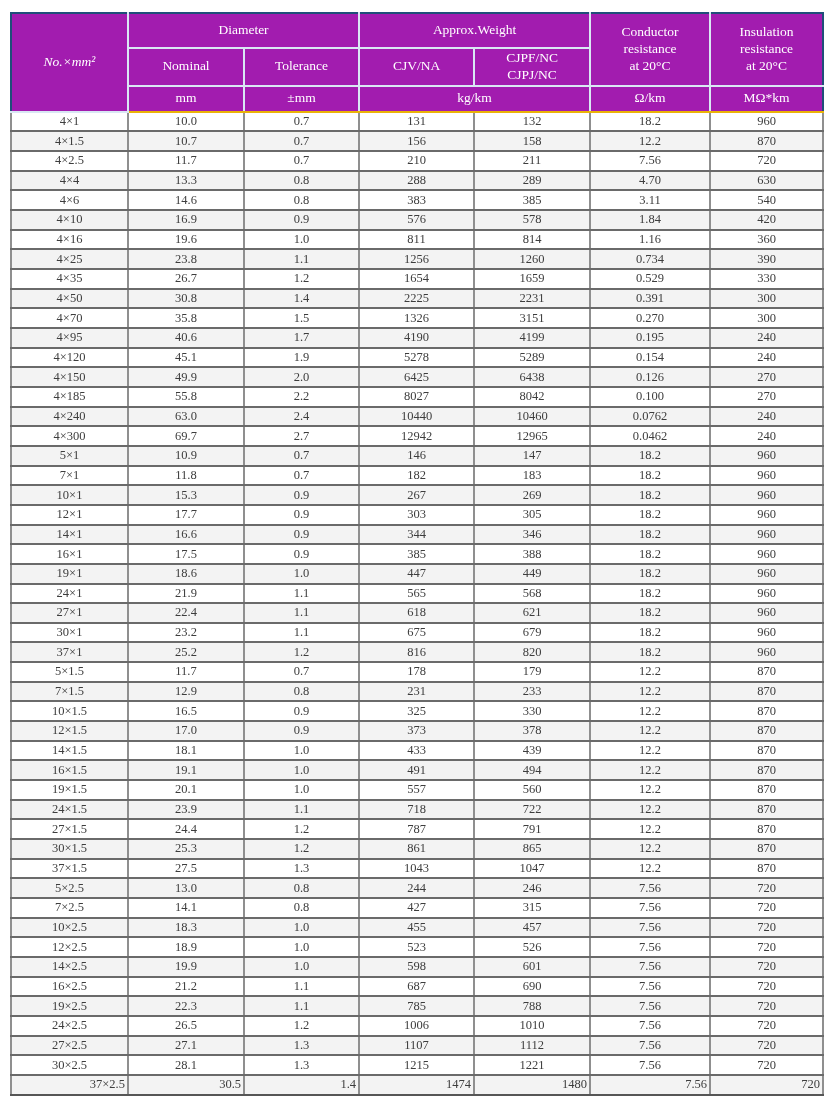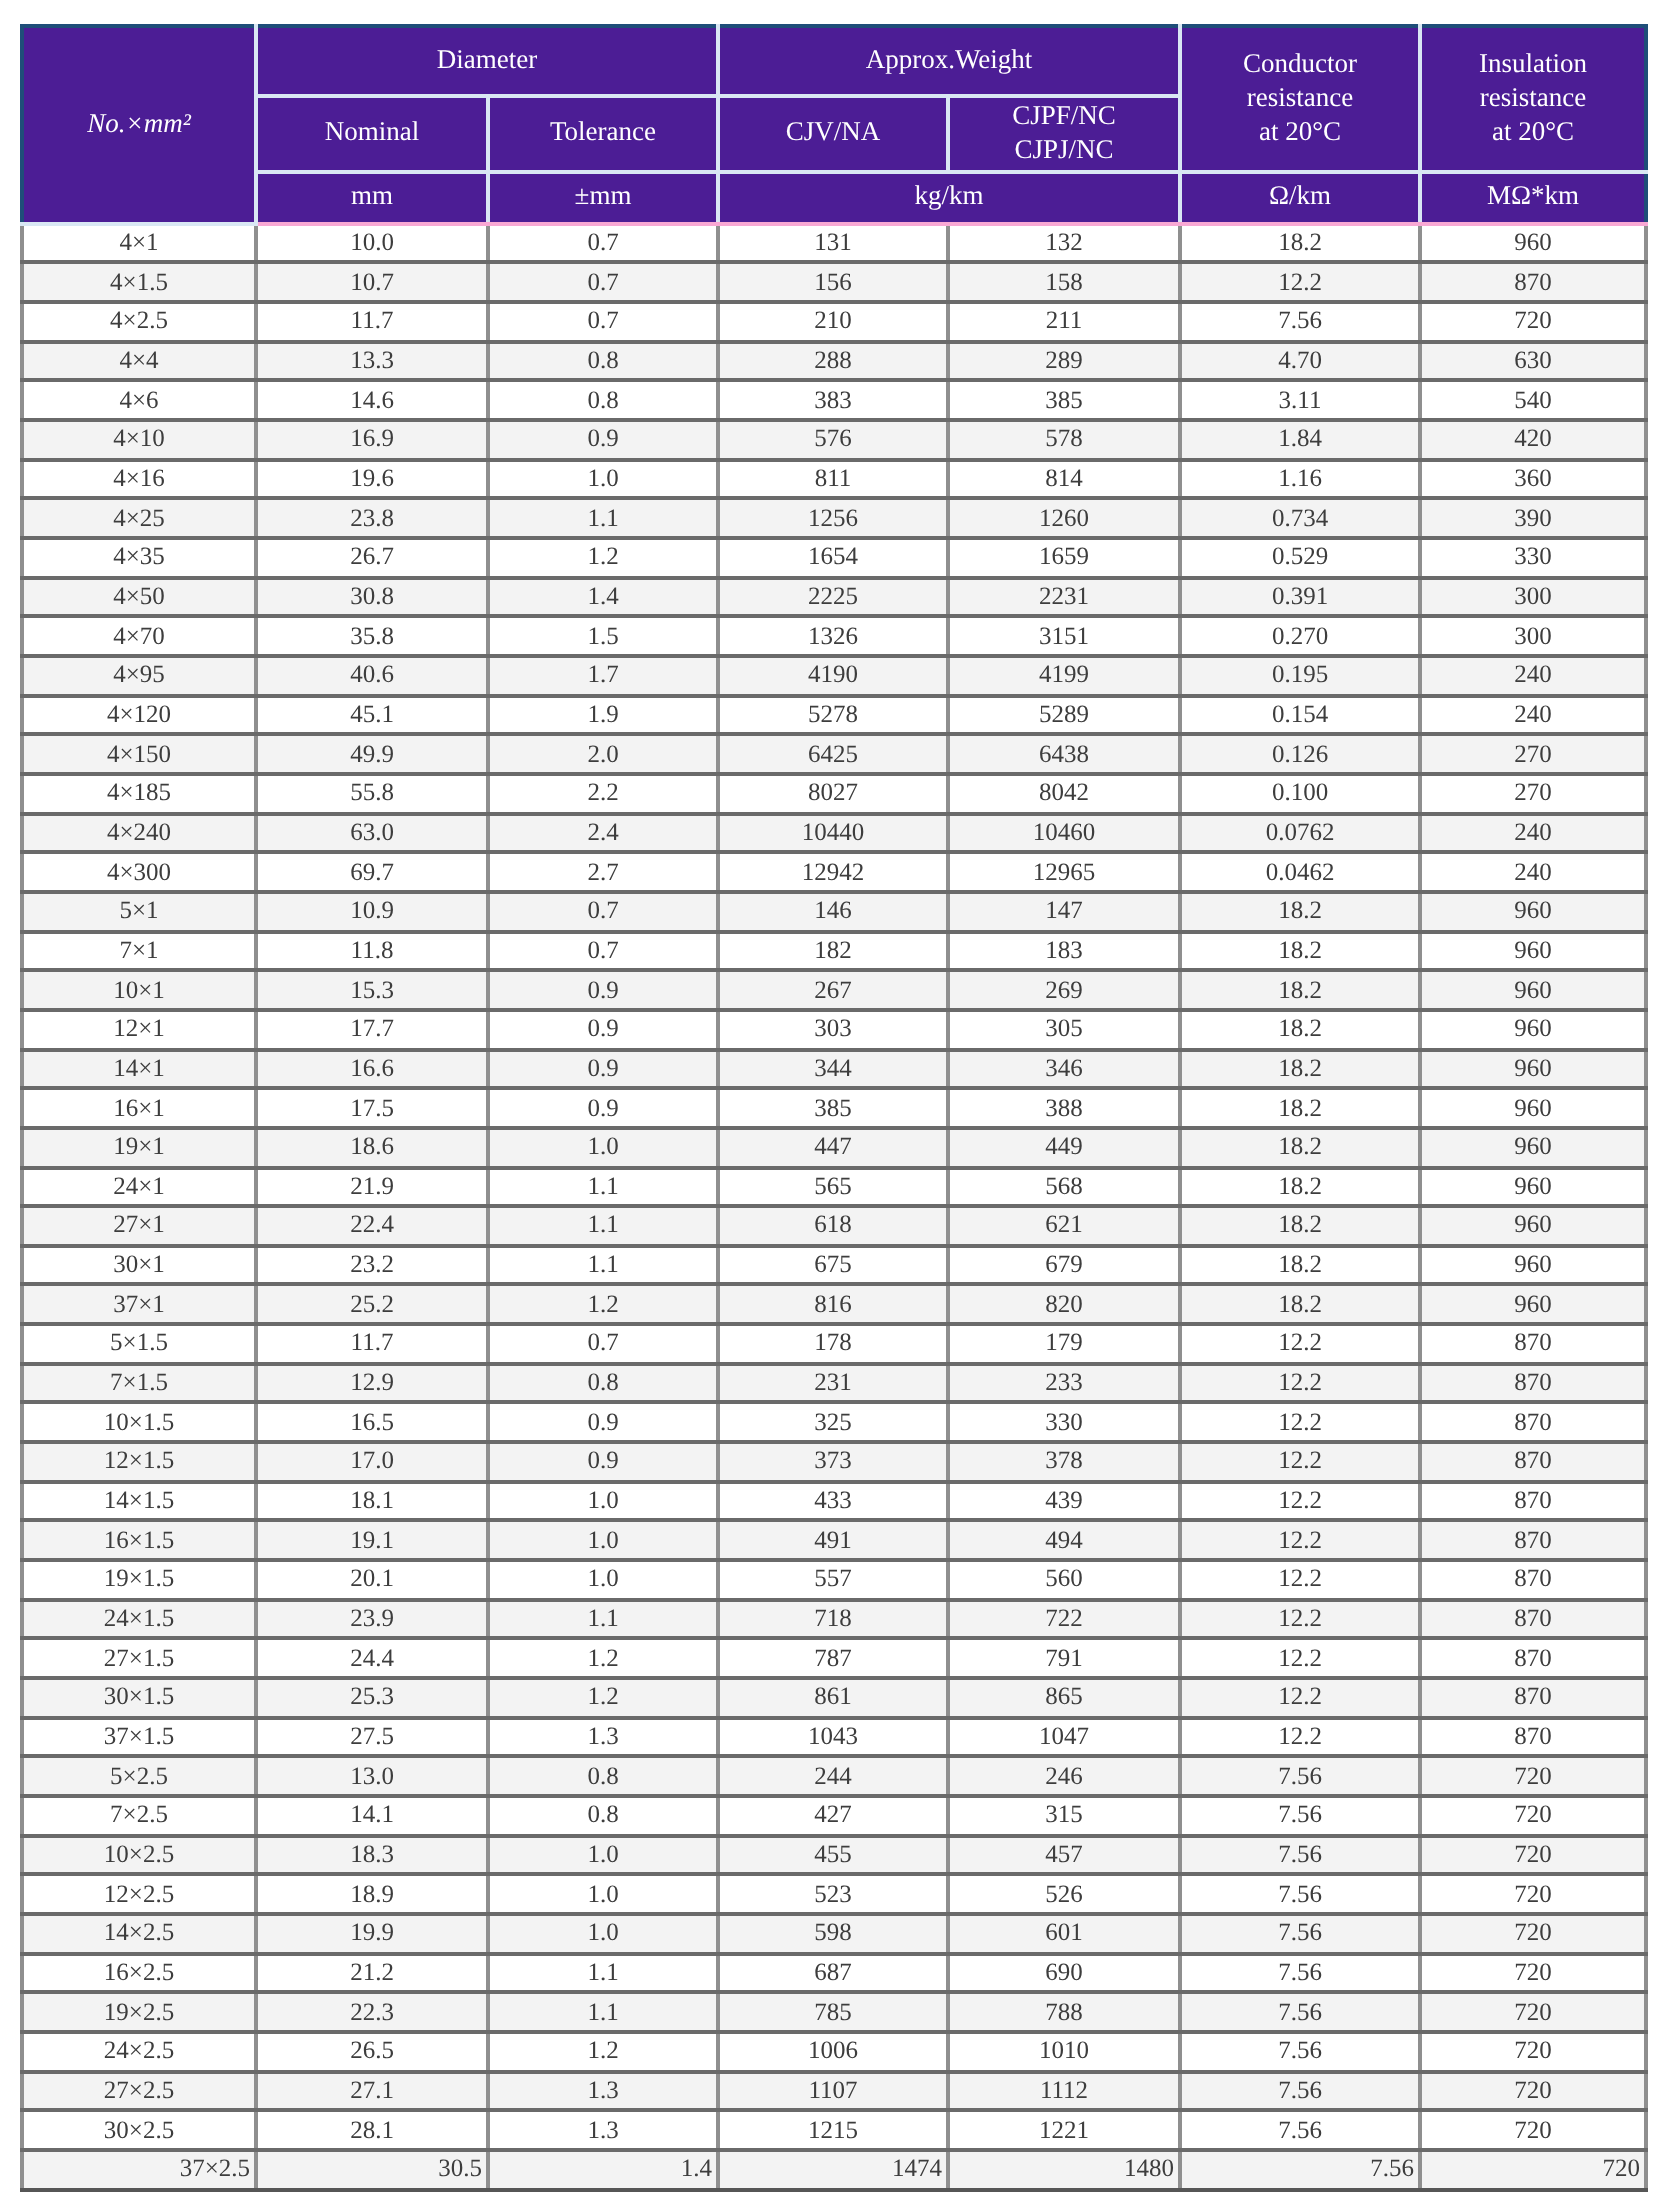--- a/index.html
+++ b/index.html
@@ -16,36 +16,36 @@
     background: #ffffff;
     font-family: "Liberation Serif", "DejaVu Serif", serif;
   }
   table.spec {
     border-collapse: collapse;
     table-layout: fixed;
     width: 812px;
   }
   
   thead th {
-    background: #4c1d95;
+    background: #a21caf;
     color: #ffffff;
     font-weight: normal;
     font-size: 13.5px;
     text-align: center;
     vertical-align: middle;
     border: 2px solid #d9e7f4;
     padding: 1px 2px;
     white-space: pre-line;
     line-height: 1.25;
   }
   thead tr.h1 th { height: 31px; }
   thead tr.h2 th { height: 27px; }
   thead tr.units th { height: 22px; }
   thead tr.h1 th { border-top: 2px solid #1f4e79; }
-  thead tr.units th { border-bottom: 2px solid #f9a8d4; }
+  thead tr.units th { border-bottom: 2px solid #eab308; }
   thead th.edge-l { border-left: 2px solid #1f4e79; font-style: italic; }
   thead th.edge-r { border-right: 2px solid #1f4e79; }
   
   tbody td {
     height: 17.66px;
     padding: 0 2px;
     font-size: 12.5px;
     color: #3d3d3d;
     text-align: center;
     vertical-align: middle;

